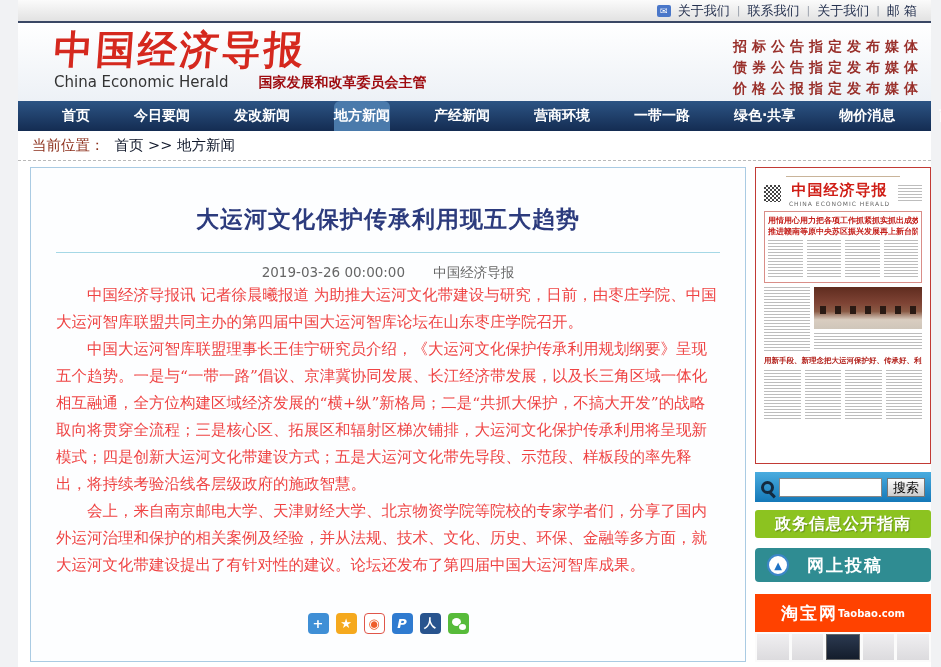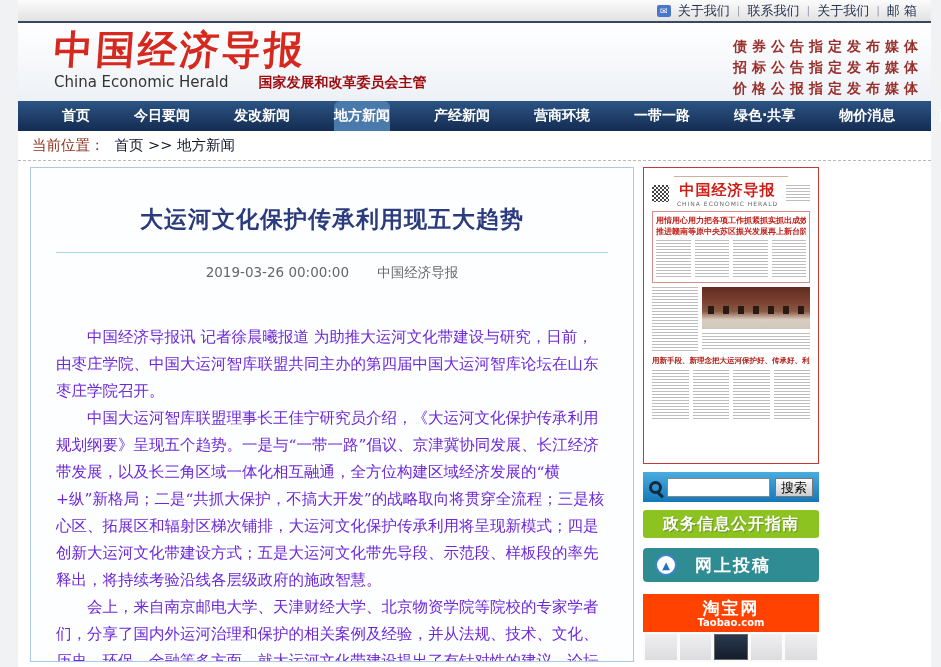--- a/index.html
+++ b/index.html
@@ -38,29 +38,29 @@
   
   .breadcrumb { height:30px; display:flex; align-items:center; gap:10px;
     padding-left:14px; font-size:14.5px; font-weight:normal;
     border-bottom:1px dashed #b9b9b9; }
   .bc-label { color:#8c2f1b; }
   .bc-path  { color:#0f172a; cursor:pointer;text-align:center; }
 
   
   .main { display:flex; gap:9px; padding-left:12px; margin-top:6px; height:495px; }
 
-  .article-box { width:604px; border:1px solid #aacbe3; background:#fdfeff;
+  .article-box { width:716px; border:1px solid #aacbe3; background:#fdfeff;
     padding:0 25px; overflow:hidden; }
   .art-title { margin-top:36px; text-align:center; font-size:23px; font-weight:bold;
     color:#2c3b7d; letter-spacing:1px; }
   .art-divider { margin-top:17px; border-top:1px solid #a5d8e6; }
   .date-row { margin-top:11px; text-align:center; color:#666; font-size:13.5px; }
   .date-row span { margin:0 12px; }
-  .art-body { margin-top:42px; font-family:"DejaVu Serif","Liberation Serif",serif;
-    font-size:15.5px; line-height:27px; color:#6d28d9; }
+  .art-body { font-family:"DejaVu Serif","Liberation Serif",serif;
+    font-size:15.5px; line-height:27px; color:#ef4444; }
   .art-body p { text-indent:2em; margin:0; }
   .share-row { margin-top:34px; display:flex; justify-content:center; gap:7px; }
   .sicon { width:21px; height:21px; border-radius:4px; display:flex; align-items:center;
     justify-content:center; color:#fff; font-size:13px; font-weight:bold;
     cursor:pointer; position:relative; }
   .s-plus   { background:#3f8fd6; }
   .s-qzone  { background:#f5a91e; }
   .s-weibo  { background:#fff; border:1px solid #e0564a; color:#ee5f2c; }
   .s-peng   { background:#2f7bd0; font-style:italic; }
   .s-renren { background:#28548e; font-size:12px; }
@@ -126,21 +126,21 @@
     justify-content:center; letter-spacing:1px; border-radius:3px; cursor:pointer;
     text-shadow:1px 1px 1px rgba(0,0,0,.25); }
   .submit-btn { margin-top:10px; height:34px; background:#2f8c92; border-radius:4px;
     display:flex; align-items:center; padding-left:12px; gap:18px; cursor:pointer; }
   .up-icon { width:22px; height:22px; background:#fff; border:2px solid #3c86c8;
     border-radius:50%; color:#1d72c4; display:flex; align-items:center;
     justify-content:center; font-size:10px; flex:none; }
   .submit-label { color:#fff; font-weight:bold; font-size:17px; letter-spacing:2px;font-family:Liberation Serif, serif; }
 
   .taobao { margin-top:12px; cursor:pointer; }
-  .tb-header { height:38px; background:#ff4200; display:flex; flex-direction:column;
+  .tb-header { height:38px; background:#ff4200; display:flex; flex-direction:row;
     align-items:center; justify-content:center; color:#fff; }
   .tb-title { font-size:17px; font-weight:bold; letter-spacing:2px; line-height:18px; }
   .tb-sub { font-size:10px; font-weight:bold; }
   .tb-strip { height:30px; background:#fbfbfb; display:flex; gap:3px; padding:2px; }
   .tb-thumb { flex:1; background:linear-gradient(#f0eff1,#dcdbde); }
   .tb-thumb.dark { background:linear-gradient(#2b3950,#141d2c); border:1px solid #666; }
 </style>
 </head>
 <body>
 
@@ -159,22 +159,22 @@
 
   <div class="header">
     <div class="logo-block">
       <div class="logo-cn">中国经济导报</div>
       <div class="logo-sub">
         <span class="logo-en">China Economic Herald</span>
         <span class="supervisor">国家发展和改革委员会主管</span>
       </div>
     </div>
     <div class="media-lines">
+      <div>招标公告指定发布媒体</div>
       <div>债券公告指定发布媒体</div>
-      <div>招标公告指定发布媒体</div>
       <div>价格公报指定发布媒体</div>
     </div>
   </div>
 
   <div class="nav">
     <div class="nav-item">首页</div>
     <div class="nav-item">今日要闻</div>
     <div class="nav-item">发改新闻</div>
     <div class="nav-item active">地方新闻</div>
     <div class="nav-item">产经新闻</div>

